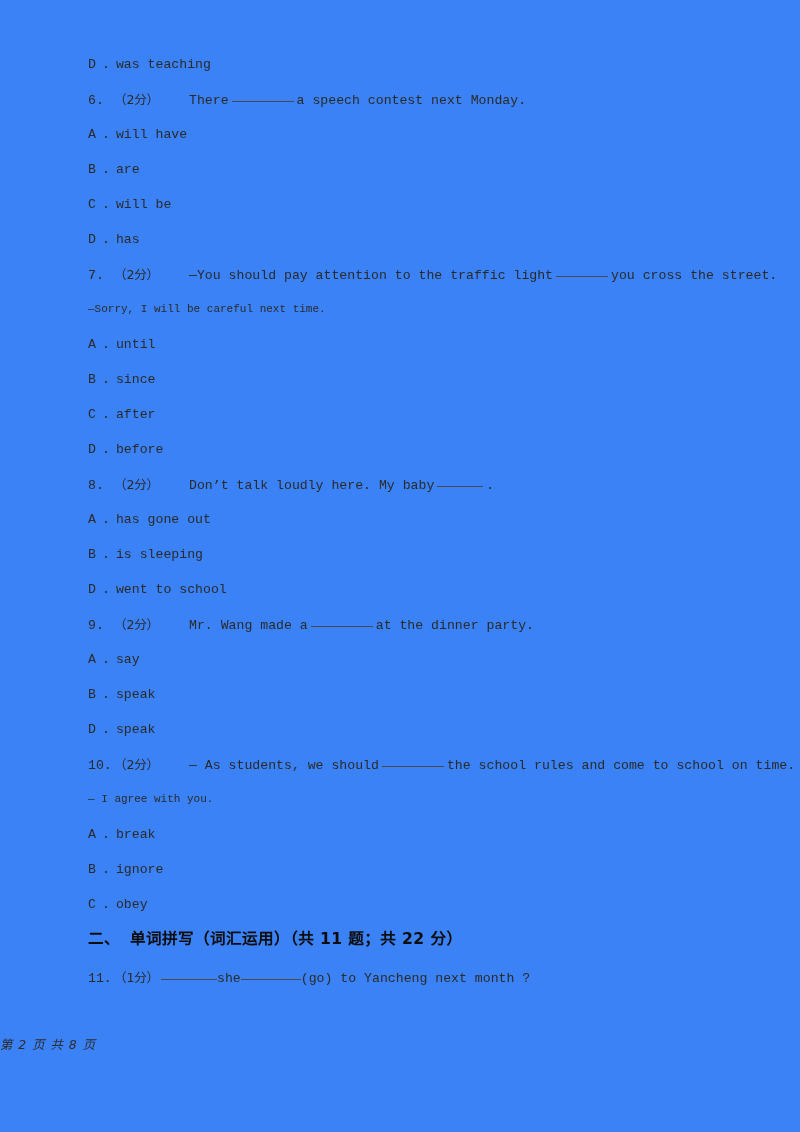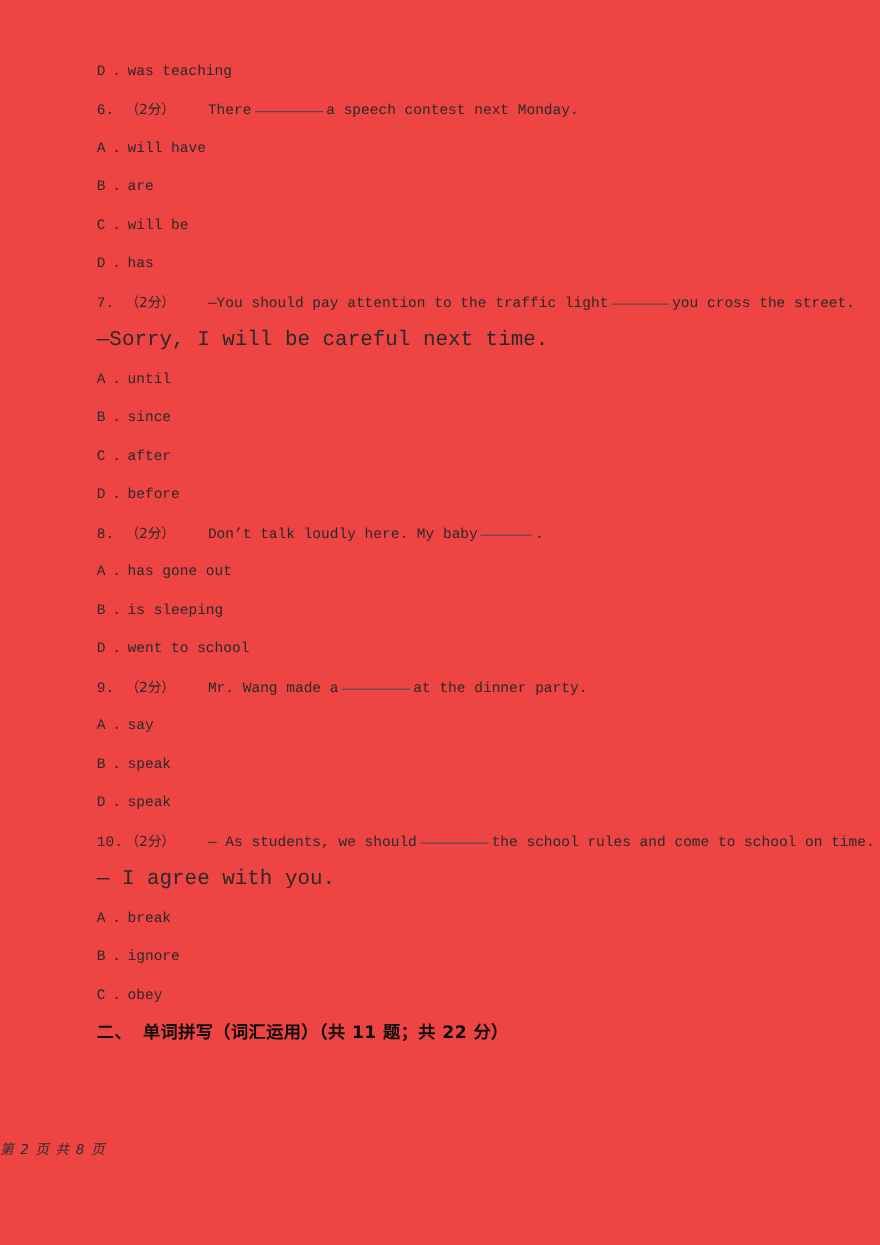--- a/index.html
+++ b/index.html
@@ -17,21 +17,21 @@
     overflow: hidden;
     -webkit-font-smoothing: antialiased;
   }
 
   .page {
     position: absolute;
     left: 0;
     top: 0;
     width: 800px;
     height: 1132px;
-    background: #ef4444;
+    background: #3b82f6;
   }
 
   .content {
     position: absolute;
     left: 88px;
     top: 47px;
     width: 624px;
   }
 
   
@@ -68,21 +68,21 @@
     font-size: 12.6px;
     letter-spacing: -0.2px;
   }
   .q-stem {
     padding-left: 2px;
     margin-left: 28px;
   }
 
   
   .cont {
-    font-size: 19px;
+    font-size: 11px;
     line-height: 35px;
     height: 35px;
     white-space: nowrap;
     color: #2a2a2a;
   }
 
   
   .blank {
     display: inline-block;
     border-bottom: 1px solid #4a4a4a;
@@ -147,15 +147,16 @@
       <div class="q"><span class="q-num">9.</span><span class="q-marks">（2分）</span><span class="q-stem">Mr. Wang made a</span><span class="blank blank-lg"></span><span class="">at the dinner party.</span></div>
       <div class="opt"><span class="opt-letter">A</span><span class="opt-dot">.</span><span class="">say</span></div>
       <div class="opt"><span class="opt-letter">B</span><span class="opt-dot">.</span><span class="">speak</span></div>
       <div class="opt"><span class="opt-letter">D</span><span class="opt-dot">.</span><span class="">speak</span></div>
       <div class="q"><span class="q-num">10.</span><span class="q-marks">（2分）</span><span class="q-stem">— As students, we should</span><span class="blank blank-lg"></span><span class="">the school rules and come to school on time.</span></div>
       <div class="cont"><span class="">— I agree with you.</span></div>
       <div class="opt"><span class="opt-letter">A</span><span class="opt-dot">.</span><span class="">break</span></div>
       <div class="opt"><span class="opt-letter">B</span><span class="opt-dot">.</span><span class="">ignore</span></div>
       <div class="opt"><span class="opt-letter">C</span><span class="opt-dot">.</span><span class="">obey</span></div>
       <div class="section-heading"><span class="sh-idx">二、</span><span class="">单词拼写（词汇运用）（共 11 题；共 22 分）</span></div>
+      <div class="q"><span class="q-num">11.</span><span class="q-marks">（1分）</span><span class="blank blank-q11a"></span><span class="">she</span><span class="blank blank-q11b"></span><span class="">(go) to Yancheng next month ?</span></div>
     </div>
   <div class="footer">第 2 页 共 8 页</div>
 </div>
 
 </body></html>

